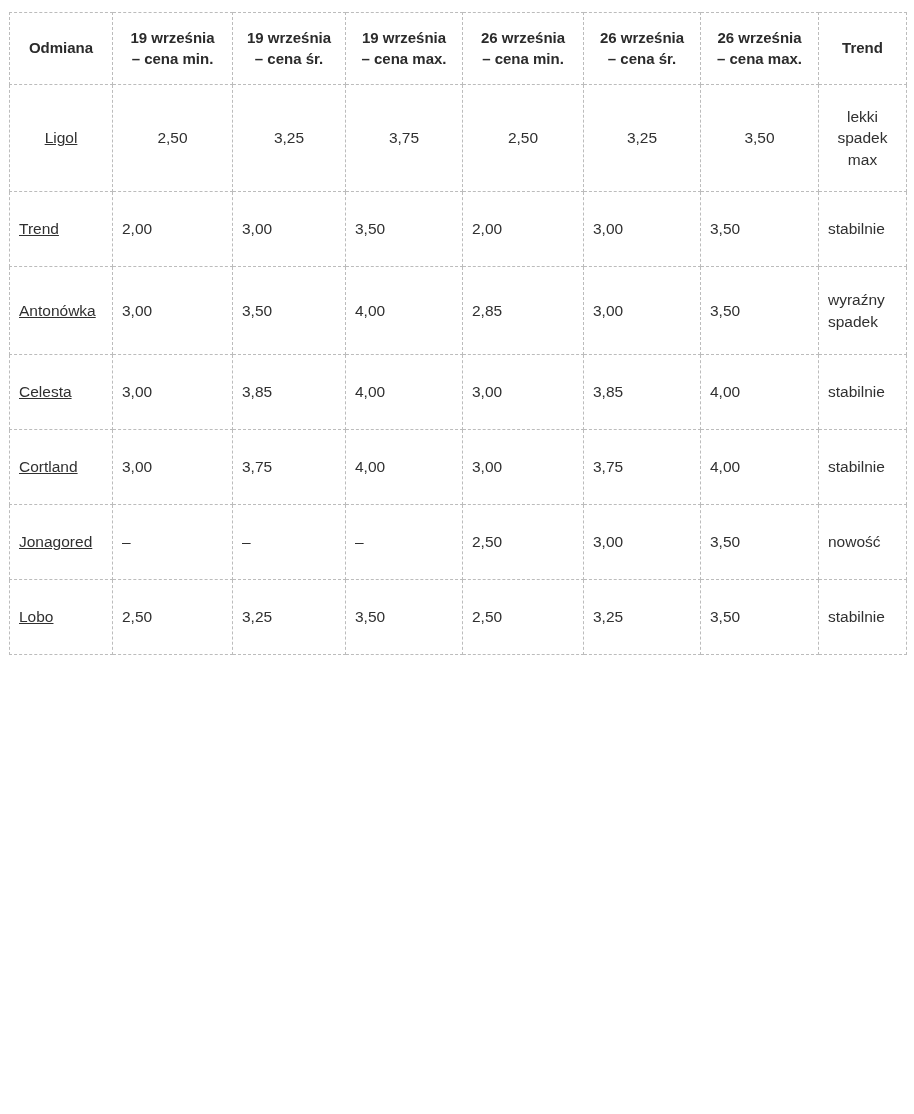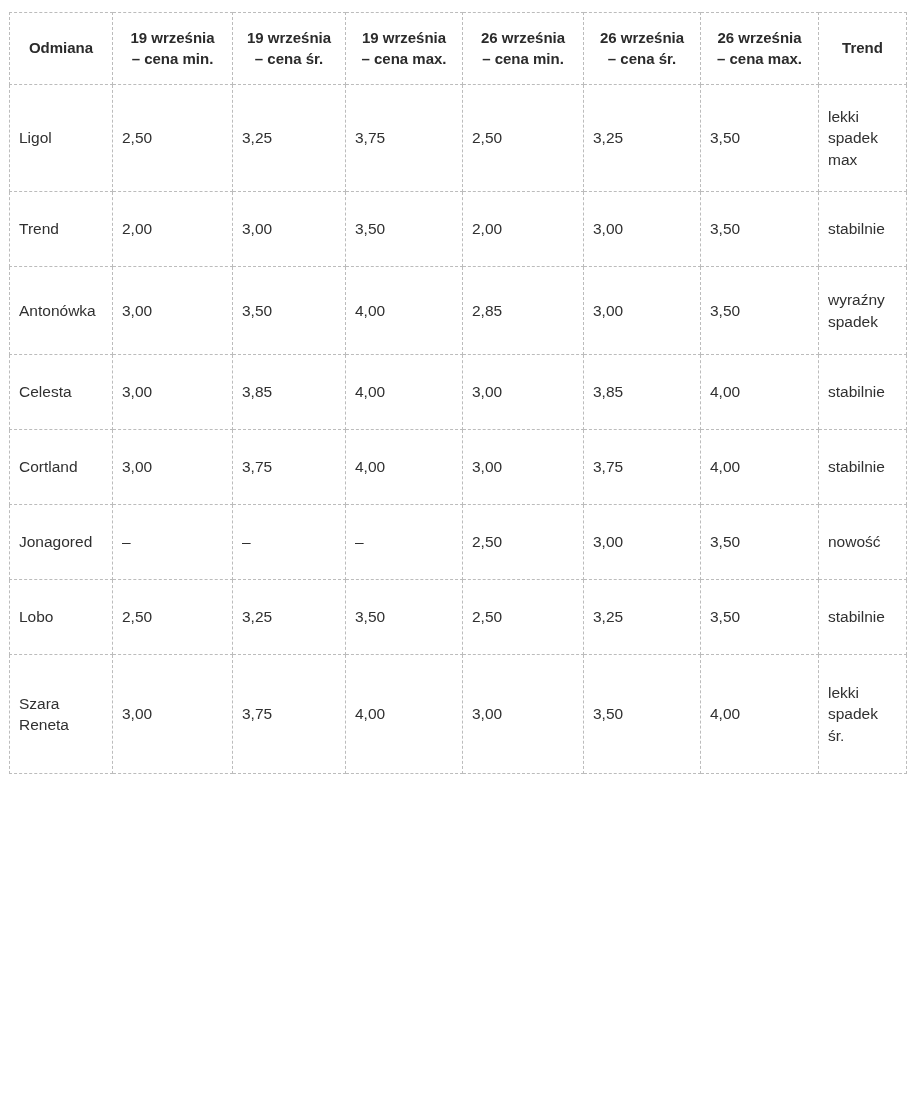--- a/index.html
+++ b/index.html
@@ -65,26 +65,26 @@
   
   col.c-variety { width: 103px; }
   col.c-p1      { width: 120px; }
   col.c-p2      { width: 113px; }
   col.c-p3      { width: 117px; }
   col.c-p4      { width: 121px; }
   col.c-p5      { width: 117px; }
   col.c-p6      { width: 118px; }
   col.c-trend   { width: 88px; }
 
-  .cell-variety { white-space: normal; }
+  .cell-variety { white-space: normal; text-decoration: underline; }
   .cell-price   { white-space: nowrap; }
   .cell-trend   { white-space: normal; }
 
   
-  tr[data-h="tall"]   td { height: 92px; }
+  tr[data-h="tall"]   td { height: 92px; text-align: center; }
   tr[data-h="xtall"]  td { height: 104px; }
   tr[data-h="med"]    td { height: 73px; }
   tr[data-h="short"]  td { height: 60px; }
 
   
   .spellcheck {
     text-decoration: none;
     background-image: radial-gradient(circle at center, #e8452b 1.1px, rgba(0,0,0,0) 1.3px);
     background-size: 4px 4px;
     background-repeat: repeat-x;
@@ -220,27 +220,17 @@
         <td class="cell-price">3,25</td>
         <td class="cell-price">3,50</td>
         <td class="cell-price">2,50</td>
         <td class="cell-price">3,25</td>
         <td class="cell-price">3,50</td>
         <td class="cell-trend">stabilnie</td>
       </tr>
 
 
 
-      <tr data-h="xtall">
-        <td class="cell-variety">Szara Reneta</td>
-        <td class="cell-price">3,00</td>
-        <td class="cell-price">3,75</td>
-        <td class="cell-price">4,00</td>
-        <td class="cell-price">3,00</td>
-        <td class="cell-price">3,50</td>
-        <td class="cell-price">4,00</td>
-        <td class="cell-trend">lekki spadek śr.</td>
-      </tr>
 
     </tbody>
   </table>
 
 </div>
 
 </body></html>

